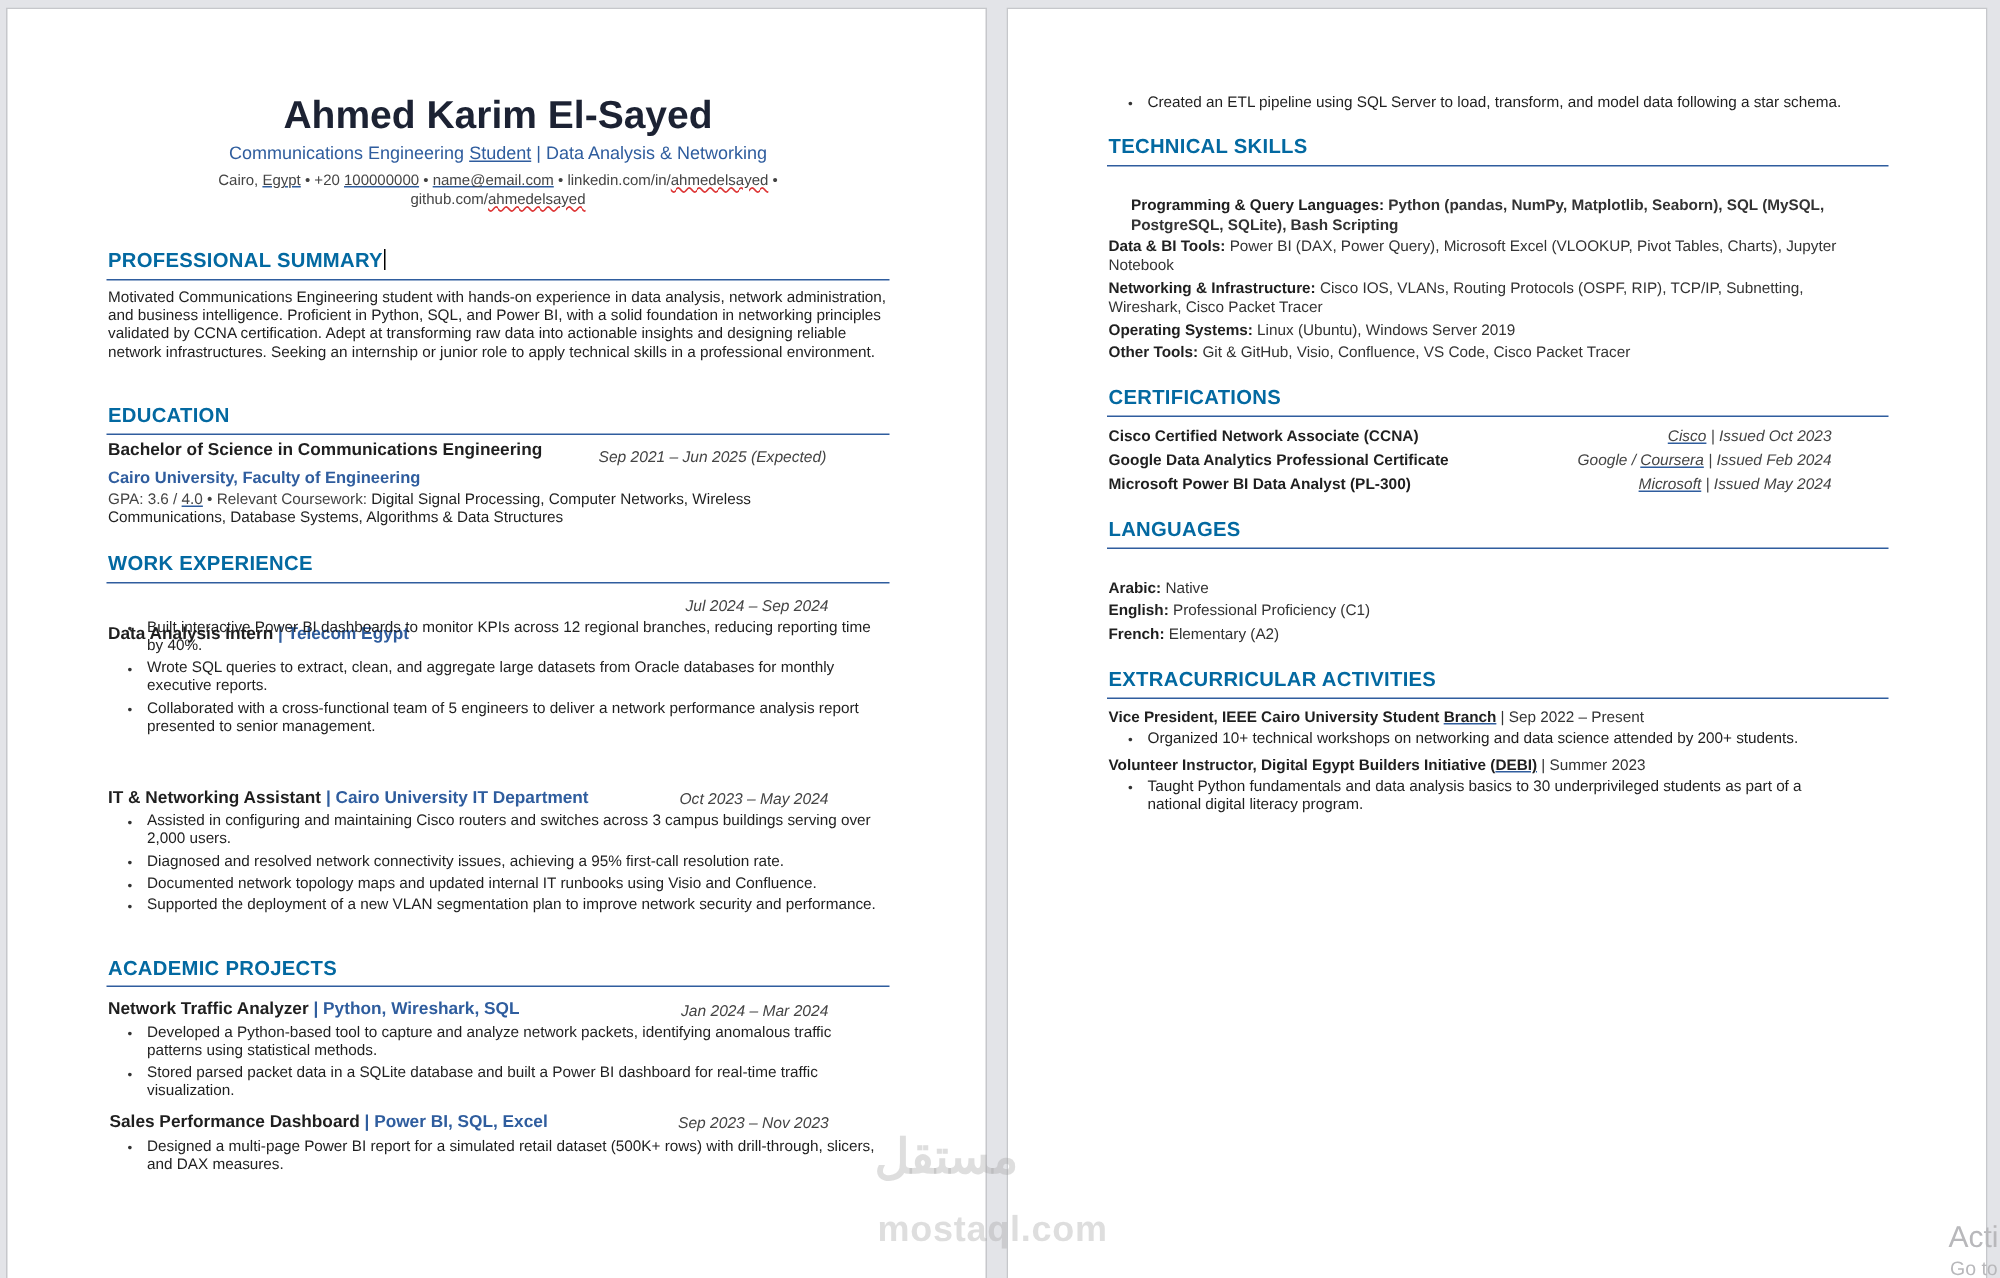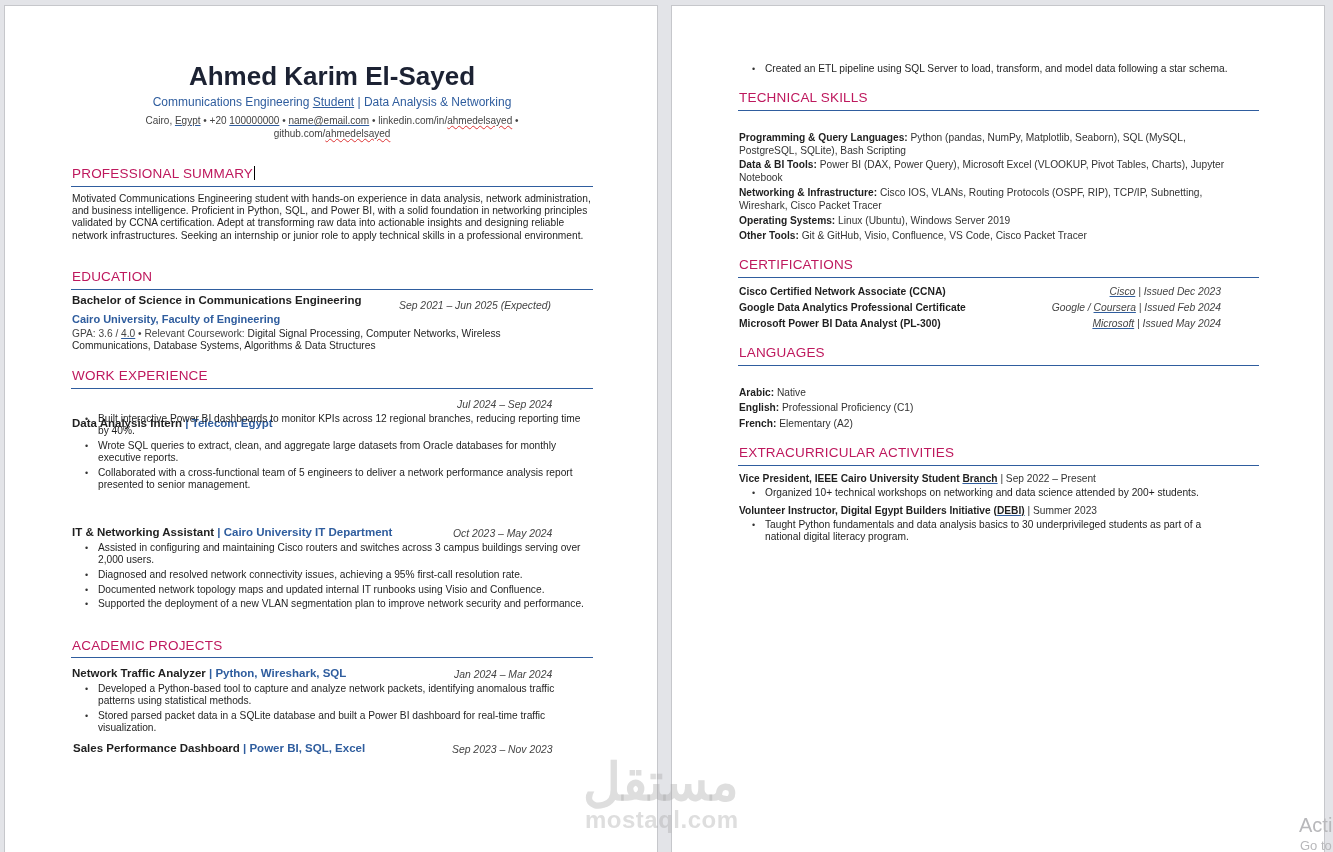--- a/index.html
+++ b/index.html
@@ -29,21 +29,21 @@
     font-size: 12px; color: #2f5d9e;
   }
   .contact {
     left: 0; width: 654px; text-align: center; top: 108px;
     font-size: 10px; color: #444; line-height: 13px;
   }
   .ul-link { text-decoration: underline; text-decoration-color: #2f5d9e; }
   .spell { text-decoration: underline wavy #d33; }
 
   .sec-head {
-    font-size: 13.5px; font-weight: normal; color: #be185d; letter-spacing: 0.2px;
+    font-size: 13.5px; font-weight: bold; color: #0369a1; letter-spacing: 0.2px;
   }
   .sec-rule {
     position: absolute; height: 0; border-top: 1.5px solid #2f5d9e;
   }
   .cursor { display: inline-block; width: 1px; height: 14px; background: #000; vertical-align: -2px; margin-left: 1px; }
 
   .para {
     position: absolute; font-size: 10.2px; line-height: 12.2px; color: #1f1f1f;
     white-space: normal;
   }
@@ -63,21 +63,21 @@
 
   .skill-line {
     position: absolute; font-size: 10.2px; line-height: 12.5px; color: #333; white-space: normal;
   }
   .skill-line b { color: #1f1f1f; }
 
   .cert-name { font-size: 10.3px; font-weight: bold; color: #1f1f1f; }
   .cert-meta { font-size: 10.3px; font-style: italic; color: #444; text-align: right; }
 
   .watermark-ar {
-    left: 583px; top: 752px; font-size: 52px; font-weight: bold; color: rgba(160,160,160,0.35);
+    left: 583px; top: 752px; font-size: 32px; font-weight: bold; color: rgba(160,160,160,0.35);
   }
   .watermark-en {
     left: 585px; top: 806px; font-size: 24px; font-weight: bold; color: rgba(160,160,160,0.35); letter-spacing: 0.5px;
   }
   .activate {
     left: 1299px; top: 814px; font-size: 20px; color: #b8b8bb;
   }
   .activate-sub {
     left: 1300px; top: 838px; font-size: 13px; color: #b8b8bb;
   }
@@ -136,41 +136,44 @@
 
   <div class="abs entry-title" style="left:67px; top:661px;"><span>Network Traffic Analyzer</span><span class="entry-org"> | Python, Wireshark, SQL</span></div>
   <div class="abs entry-date" style="left:449px; top:663px;">Jan 2024 – Mar 2024</div>
   <ul class="bullets" style="left:67px; top:677px; width:520px;">
     <li>Developed a Python-based tool to capture and analyze network packets, identifying anomalous traffic patterns using statistical methods.</li>
     <li>Stored parsed packet data in a SQLite database and built a Power BI dashboard for real-time traffic visualization.</li>
   </ul>
 
   <div class="abs entry-title" style="left:68px; top:736px;"><span>Sales Performance Dashboard</span><span class="entry-org"> | Power BI, SQL, Excel</span></div>
   <div class="abs entry-date" style="left:447px; top:738px;">Sep 2023 – Nov 2023</div>
+  <ul class="bullets" style="left:67px; top:753px; width:520px;">
+    <li>Designed a multi-page Power BI report for a simulated retail dataset (500K+ rows) with drill-through, slicers, and DAX measures.</li>
+  </ul>
 </div>
 
 <div class="page" id="page-right">
 
   <ul class="bullets" style="left:67px; top:57px; width:560px;">
     <li>Created an ETL pipeline using SQL Server to load, transform, and model data following a star schema.</li>
   </ul>
 
   <div class="abs sec-head" style="left:67px; top:84px;">TECHNICAL SKILLS</div>
   <div class="sec-rule" style="left:66px; width:521px; top:104px;"></div>
-  <div class="skill-line" style="left:67px; top:126px; width:500px;"><b>Programming &amp; Query Languages:</b><span> Python (pandas, NumPy, Matplotlib, Seaborn), SQL (MySQL, PostgreSQL, SQLite), Bash Scripting</span></div>
+  <div class="skill-line" style="left:82px; top:126px; width:500px;font-weight:bold;"><b>Programming &amp; Query Languages:</b><span> Python (pandas, NumPy, Matplotlib, Seaborn), SQL (MySQL, PostgreSQL, SQLite), Bash Scripting</span></div>
   <div class="skill-line" style="left:67px; top:181px; width:500px;"><b>Networking &amp; Infrastructure:</b><span> Cisco IOS, VLANs, Routing Protocols (OSPF, RIP), TCP/IP, Subnetting, Wireshark, Cisco Packet Tracer</span></div>
   <div class="skill-line" style="left:67px; top:153px; width:525px;"><b>Data &amp; BI Tools:</b><span> Power BI (DAX, Power Query), Microsoft Excel (VLOOKUP, Pivot Tables, Charts), Jupyter Notebook</span></div>
   <div class="skill-line" style="left:67px; top:209px; width:520px;"><b>Operating Systems:</b><span> Linux (Ubuntu), Windows Server 2019</span></div>
   <div class="skill-line" style="left:67px; top:224px; width:520px;"><b>Other Tools:</b><span> Git &amp; GitHub, Visio, Confluence, VS Code, Cisco Packet Tracer</span></div>
 
   <div class="abs sec-head" style="left:67px; top:251px;">CERTIFICATIONS</div>
   <div class="sec-rule" style="left:66px; width:521px; top:271px;"></div>
 
   <div class="abs cert-name" style="left:67px; top:280px;">Cisco Certified Network Associate (CCNA)</div>
-  <div class="abs cert-meta" style="right:103px; top:280px;"><span></span><span class="ul-link">Cisco</span><span> |  Issued Dec 2023</span></div>
+  <div class="abs cert-meta" style="right:103px; top:280px;"><span></span><span class="ul-link">Cisco</span><span> |  Issued Oct 2023</span></div>
 
   <div class="abs cert-name" style="left:67px; top:296px;">Google Data Analytics Professional Certificate</div>
   <div class="abs cert-meta" style="right:103px; top:296px;"><span>Google / </span><span class="ul-link">Coursera</span><span> |  Issued Feb 2024</span></div>
 
   <div class="abs cert-name" style="left:67px; top:312px;">Microsoft Power BI Data Analyst (PL-300)</div>
   <div class="abs cert-meta" style="right:103px; top:312px;"><span></span><span class="ul-link">Microsoft</span><span> |  Issued May 2024</span></div>
 
   <div class="abs sec-head" style="left:67px; top:339px;">LANGUAGES</div>
   <div class="sec-rule" style="left:66px; width:521px; top:359px;"></div>
   <div class="skill-line" style="left:67px; top:381px;"><b>Arabic:</b><span> Native</span></div>

